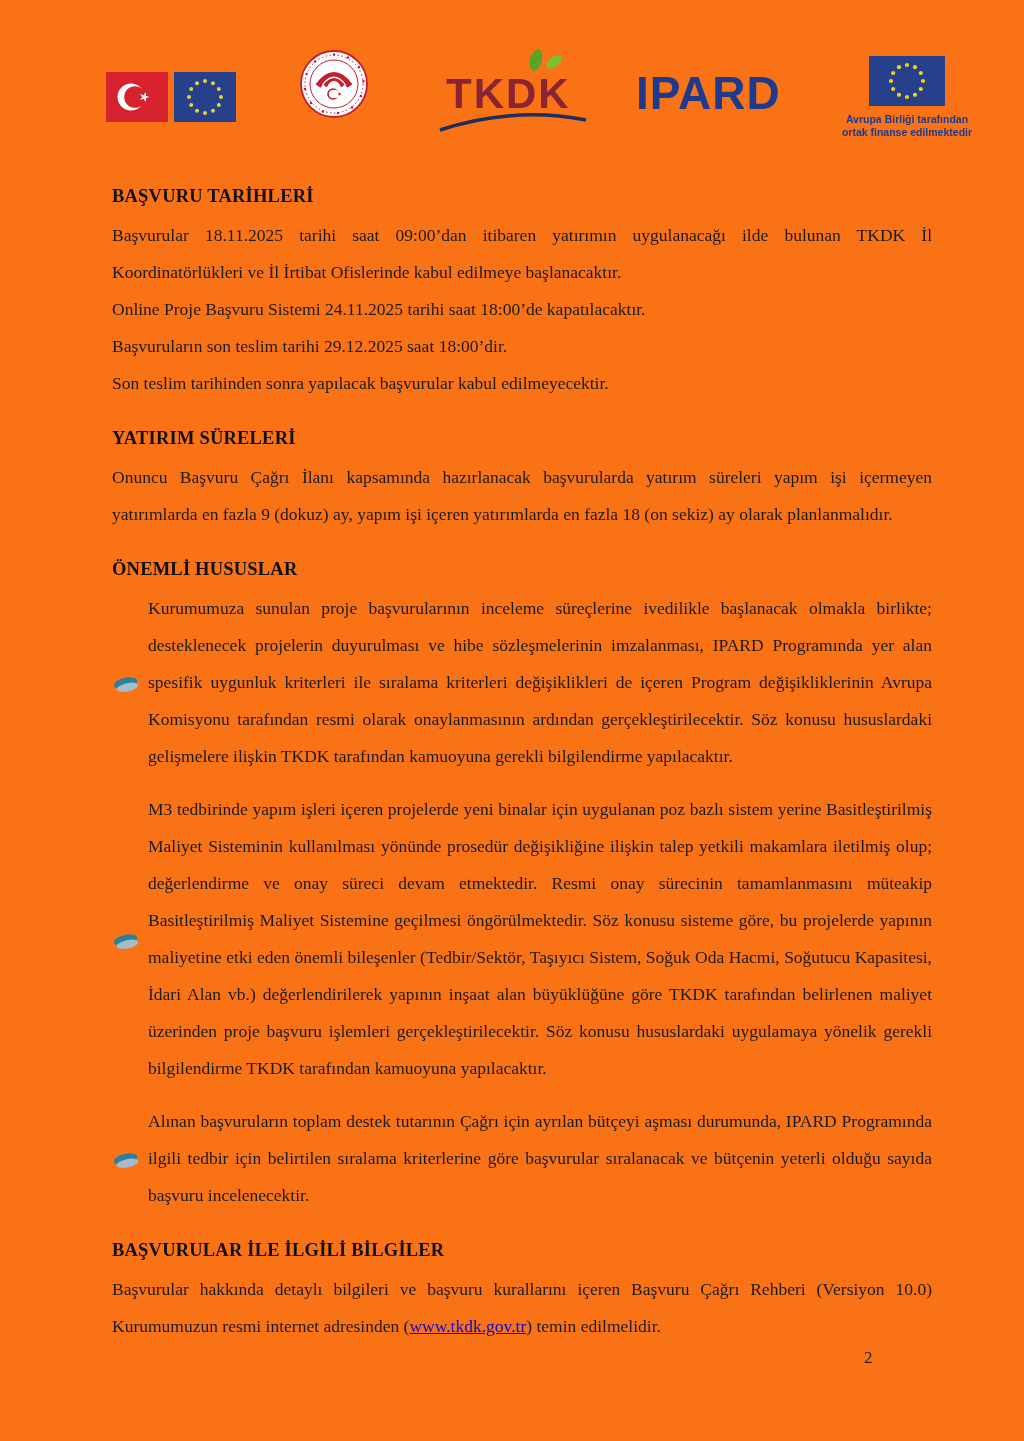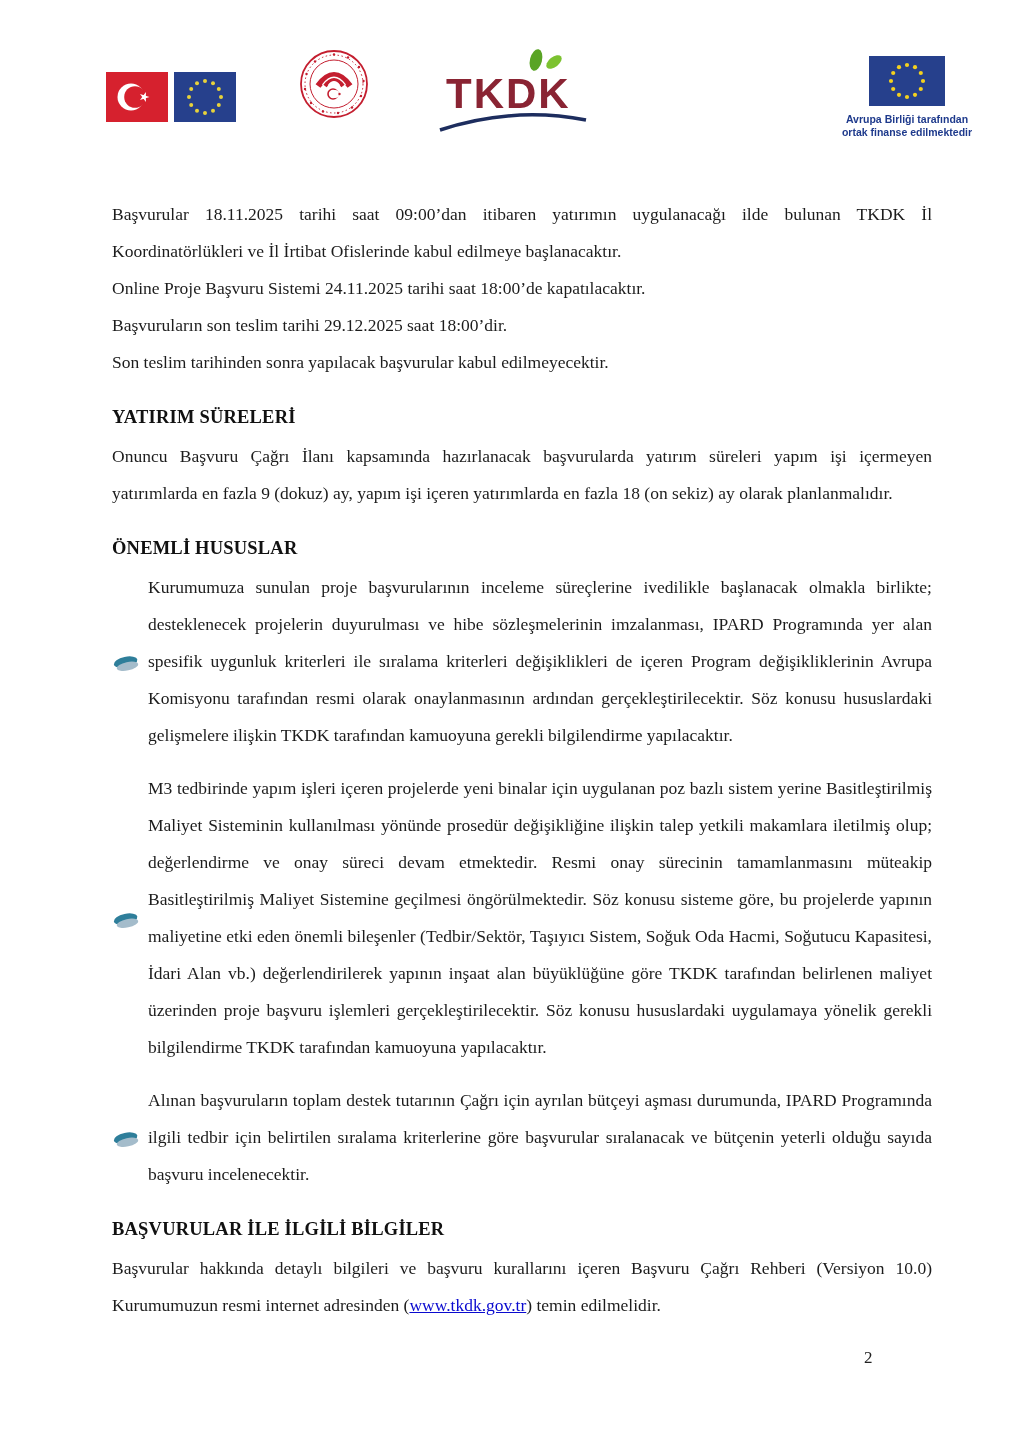--- a/index.html
+++ b/index.html
@@ -1,21 +1,21 @@
 <!DOCTYPE html>
 <html lang="tr"><head>
 <meta charset="utf-8">
 <style>
   * { margin:0; padding:0; box-sizing:border-box; }
   html,body { background:#e8e8e8; }
   .page {
     position:relative;
     width:1024px; height:1441px;
     margin:0 auto;
-    background:#ffffff;
+    background:#f97316;
     font-family:"Liberation Serif", serif;
     color:#1c1c1c;
     overflow:hidden;
   }
   
   .logo-strip { position:absolute; top:0; left:0; width:1024px; height:160px; }
   .logo { position:absolute; }
   .logo-flags   { left:106px; top:70px; }
   .logo-seal    { left:298px; top:48px; }
   .logo-tkdk    { left:438px; top:46px; }
@@ -119,20 +119,21 @@
 
     <div class="logo logo-tkdk">
       <svg width="150" height="92" viewBox="0 0 150 92">
         <ellipse cx="98" cy="14" rx="6" ry="11" fill="#5aa425" transform="rotate(14 98 14)"></ellipse>
         <ellipse cx="116" cy="16" rx="5" ry="9" fill="#7cc230" transform="rotate(52 116 16)"></ellipse>
         <text x="8" y="62" font-family="Liberation Sans, sans-serif" font-weight="bold" font-size="42" letter-spacing="2" fill="#8a2433">TKDK</text>
         <path d="M2 84 Q75 60 148 74" fill="none" stroke="#1d2d5e" stroke-width="3.5"></path>
       </svg>
     </div>
 
+    <div class="logo logo-ipard">IPARD</div>
 
     <div class="logo logo-eufund">
       <svg width="76" height="50" viewBox="0 0 76 50" style="display:block;margin:0 auto;">
         <rect x="0" y="0" width="76" height="50" fill="#26408c"></rect>
         <g fill="#f4d11e">
           <circle cx="38" cy="9" r="2.1"></circle>
             <circle cx="46" cy="11.2" r="2.1"></circle>
           <circle cx="51.8" cy="17" r="2.1"></circle>
             <circle cx="54" cy="25" r="2.1"></circle>
           <circle cx="51.8" cy="33" r="2.1"></circle>
@@ -147,20 +148,21 @@
       </svg>
       <div class="eufund-caption">
         <div>Avrupa Birliği tarafından</div>
         <div>ortak finanse edilmektedir</div>
       </div>
     </div>
   </div>
 
   <div class="content">
 
+    <div class="sec-heading">BAŞVURU TARİHLERİ</div>
     <div class="gap-s"></div>
     <p class="para"><span>Başvurular 18.11.2025 </span><span class="b">tarihi saat 09:00’dan itibaren </span><span>yatırımın uygulanacağı ilde bulunan TKDK İl Koordinatörlükleri ve İl İrtibat Ofislerinde kabul edilmeye başlanacaktır.</span></p>
     <p class="para"><span class="b">Online Proje Başvuru Sistemi </span><span>24.11.2025 tarihi saat </span><span class="b">18:00’de kapatılacaktır.</span></p>
     <p class="para"><span class="b">Başvuruların son teslim tarihi </span><span>29.12.2025 </span><span class="b">saat 18:00’dir.</span></p>
     <p class="para">Son teslim tarihinden sonra yapılacak başvurular kabul edilmeyecektir.</p>
 
     <div class="gap-l"></div>
 
     <div class="sec-heading">YATIRIM SÜRELERİ</div>
     <div class="gap-s"></div>

